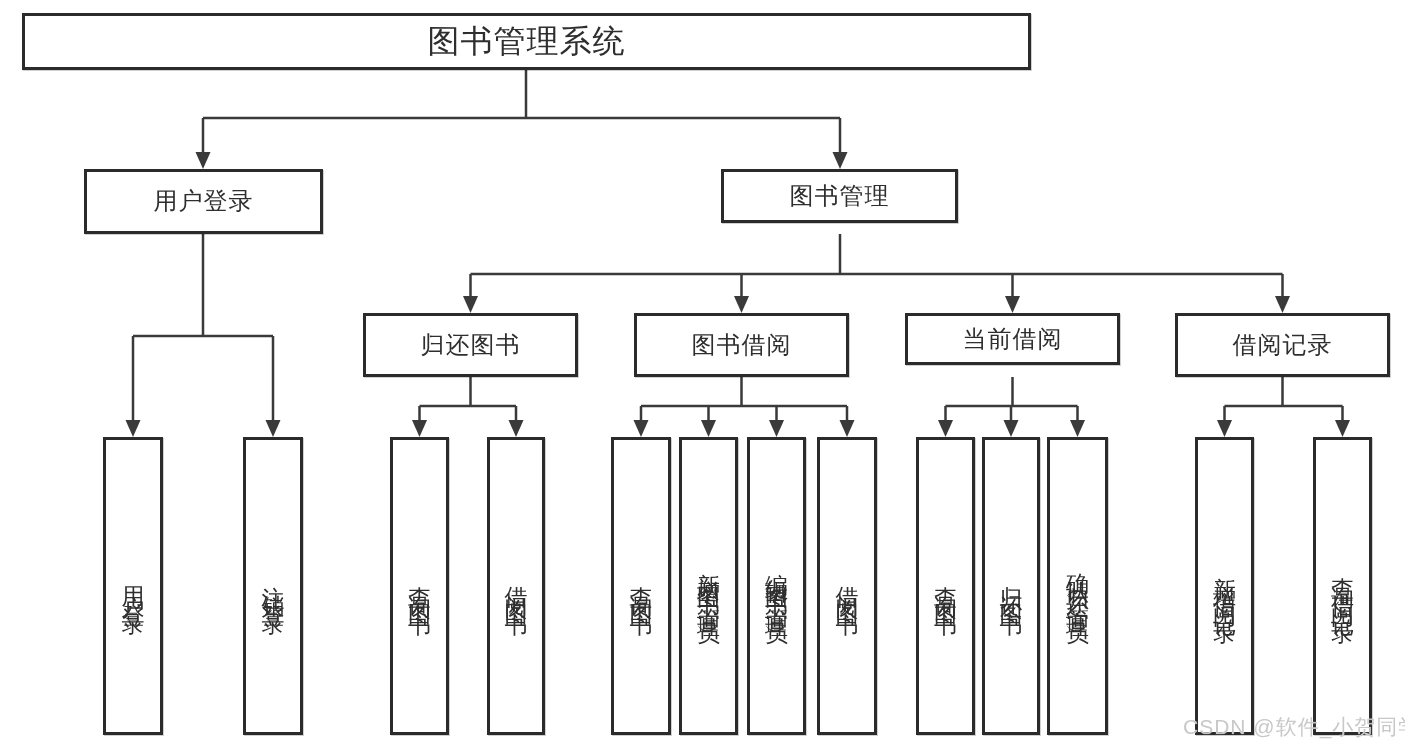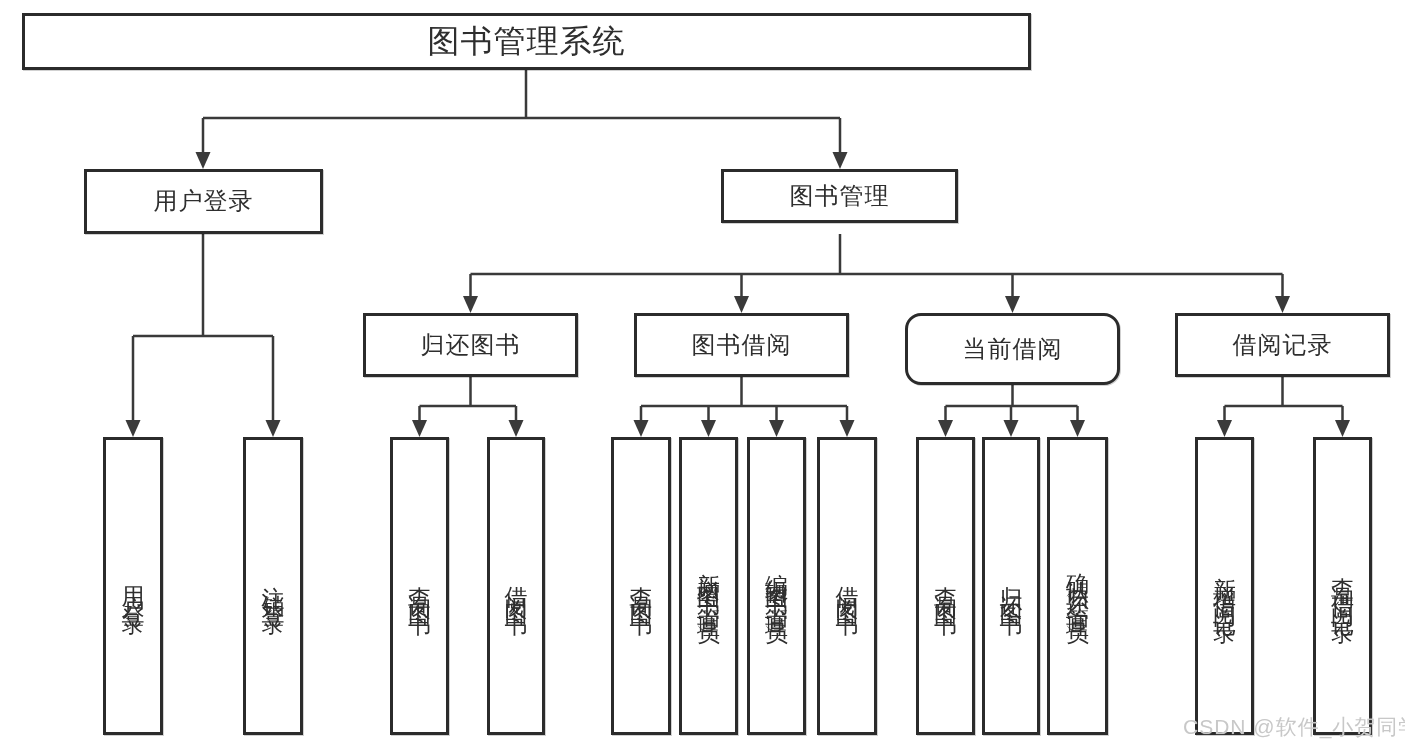--- a/index.html
+++ b/index.html
@@ -93,21 +93,21 @@
     <polygon points="1335,420 1350,420 1342.5,437"></polygon>
   </svg>
 
   <div class="node root" style="left:22px;top:13px;width:1009px;height:57px;">图书管理系统</div>
 
   <div class="node hnode" style="left:84px;top:169px;width:239px;height:65px;">用户登录</div>
   <div class="node hnode" style="left:721px;top:169px;width:237px;height:54px;">图书管理</div>
 
   <div class="node hnode" style="left:363px;top:313px;width:215px;height:64px;">归还图书</div>
   <div class="node hnode" style="left:634px;top:313px;width:215px;height:64px;text-align:right;">图书借阅</div>
-  <div class="node hnode" style="left:905px;top:313px;width:215px;height:72px;border-radius:16px;">当前借阅</div>
+  <div class="node hnode" style="left:905px;top:313px;width:215px;height:52px;">当前借阅</div>
   <div class="node hnode" style="left:1175px;top:313px;width:215px;height:64px;">借阅记录</div>
 
   <div class="node vnode" style="left:103px;top:437px;width:60px;height:298px;">用户登录</div>
   <div class="node vnode" style="left:243px;top:437px;width:60px;height:298px;">注销登录</div>
 
   <div class="node vnode" style="left:390px;top:437px;width:59px;height:298px;">查询图书</div>
   <div class="node vnode" style="left:487px;top:437px;width:58px;height:298px;">借阅图书</div>
 
   <div class="node vnode" style="left:611px;top:437px;width:60px;height:298px;">查询图书</div>
   <div class="node vnode" style="left:679px;top:437px;width:59px;height:298px;letter-spacing:7px;">新增图书（管理员）</div>

